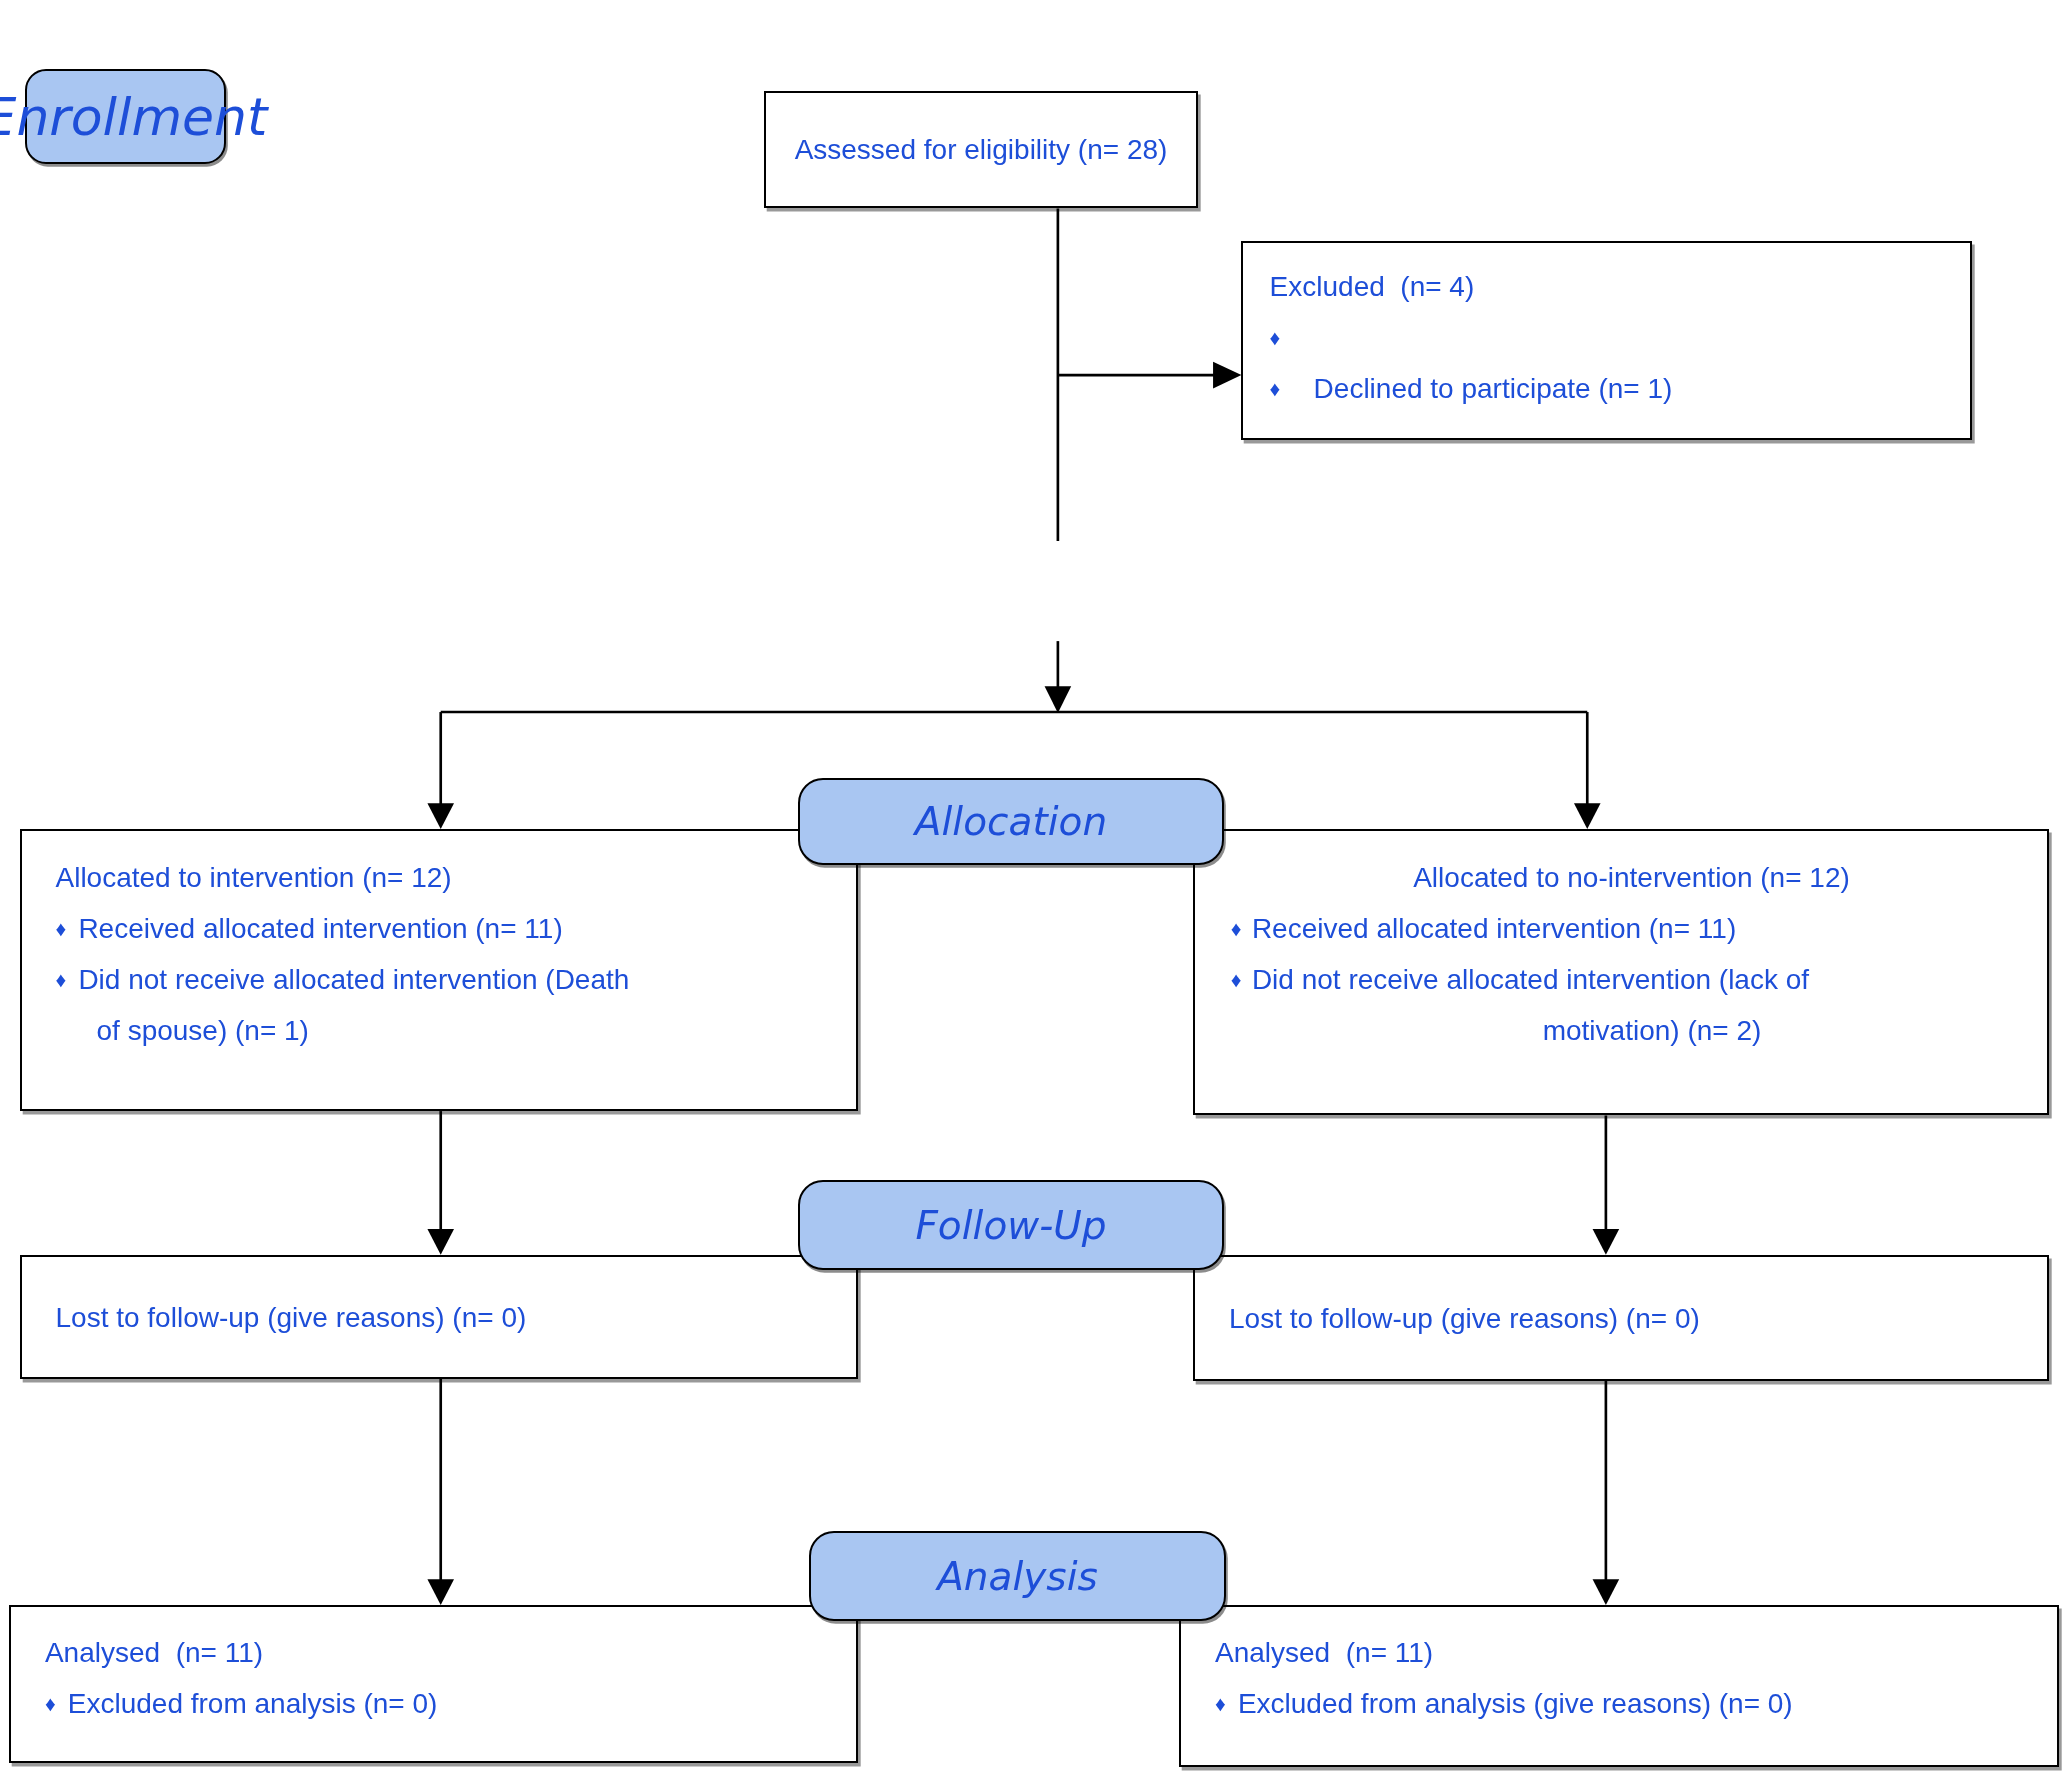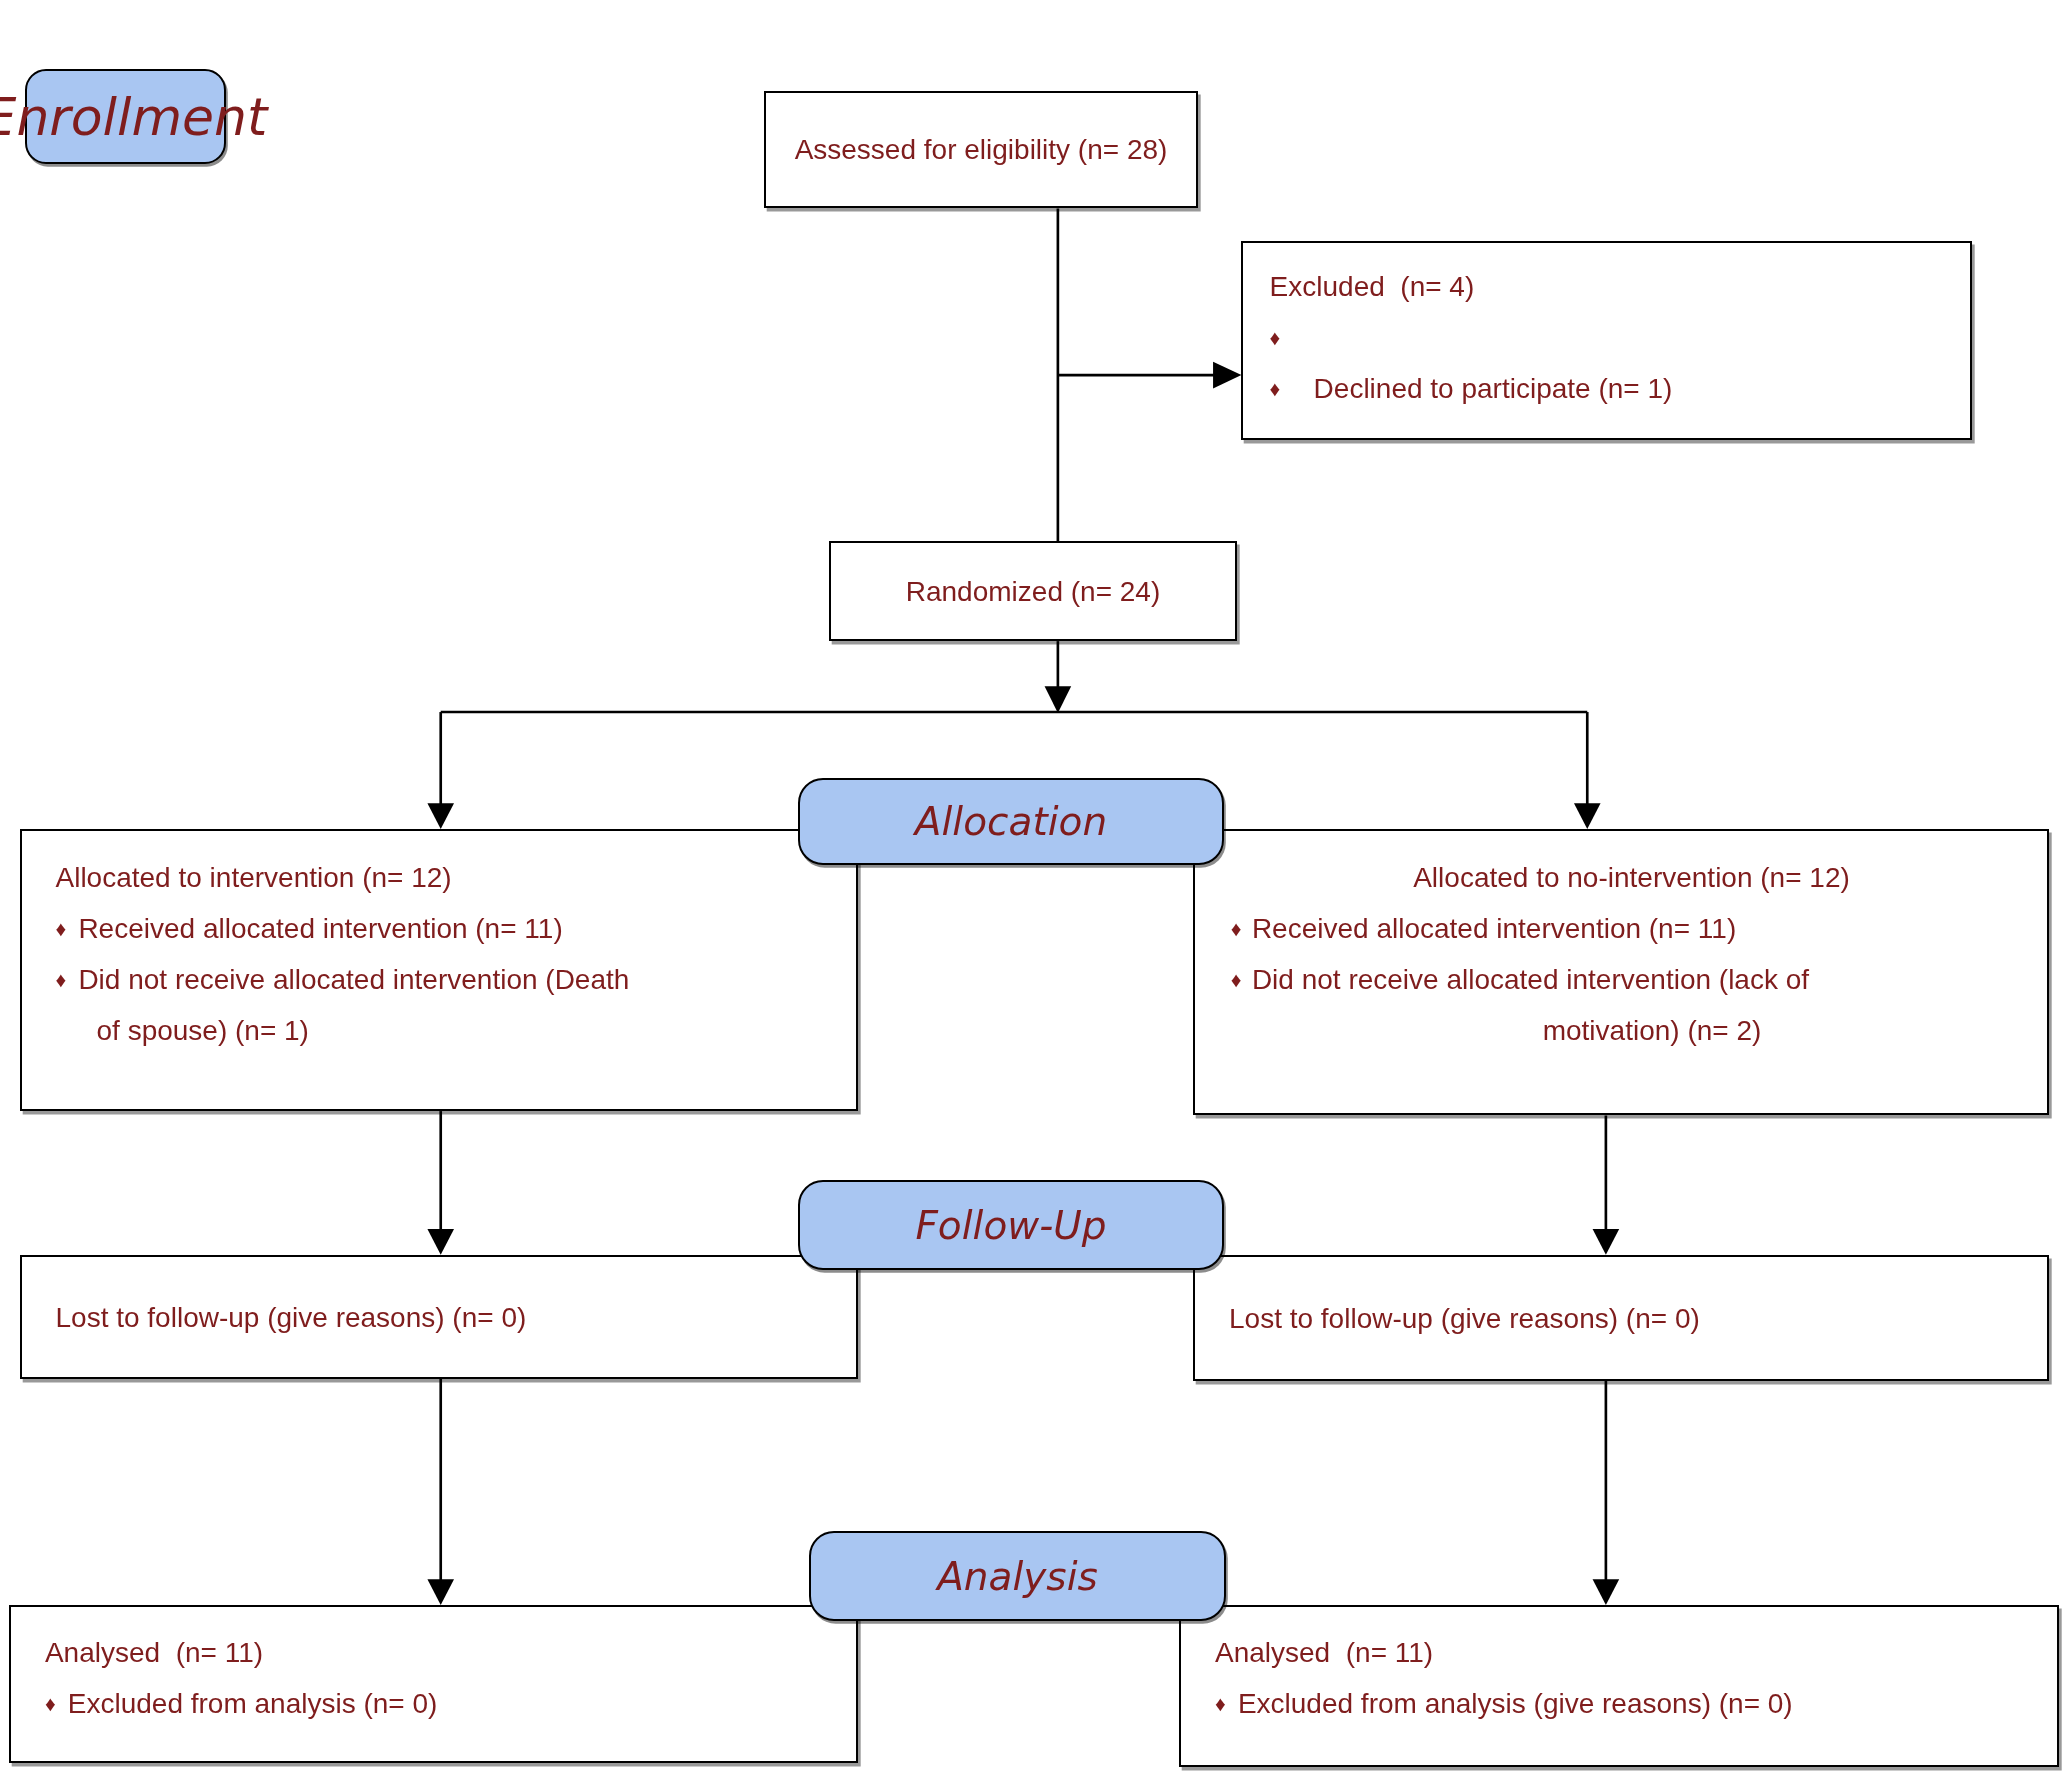--- a/index.html
+++ b/index.html
@@ -1,18 +1,18 @@
 <!DOCTYPE html>
 <html style="font-size:14px"><head>
 <meta charset="utf-8">
 <style>
   html,body{margin:0;padding:0;background:#ffffff;}
   #canvas{
     position:relative;width:2067px;height:1777px;background:#ffffff;
-    font-family:"Liberation Sans",sans-serif;color:#7f1d1d;overflow:hidden;
+    font-family:"Liberation Sans",sans-serif;color:#1d4ed8;overflow:hidden;
   }
   #connectors{position:absolute;left:0;top:0;z-index:1;}
   .box{
     position:absolute;background:#ffffff;border:2.7px solid #000;
     box-shadow:2.7px 3.5px 0 rgba(0,0,0,0.40);
     font-size:28px;line-height:51px;z-index:2;box-sizing:border-box;
   }
   .box.center{display:flex;align-items:center;justify-content:center;text-align:center;}
   .stage{
     position:absolute;background:#A9C6F2;border:2.7px solid #000;border-radius:25px;
@@ -76,23 +76,20 @@
     <div class="title">Excluded  (n= 4)</div>
     <div class="bul bulx">
       <span class="d">♦</span>
     </div>
     <div class="bul bulx">
       <span class="d">♦</span>
       <span class="t">Declined to participate (n= 1)</span>
     </div>
   </div>
 
-  <div class="box center" style="left:829px;top:541px;width:408px;height:100px;">
-    <span class="t">Randomized (n= 24)</span>
-  </div>
 
   <div class="box pad" style="left:19.5px;top:829px;width:838px;height:282px;">
     <div class="title">Allocated to intervention (n= 12)</div>
     <div class="bul">
       <span class="d">♦</span>
       <span class="t">Received allocated intervention (n= 11)</span>
     </div>
     <div class="bul">
       <span class="d">♦</span>
       <span class="t">Did not receive allocated intervention (Death</span>

